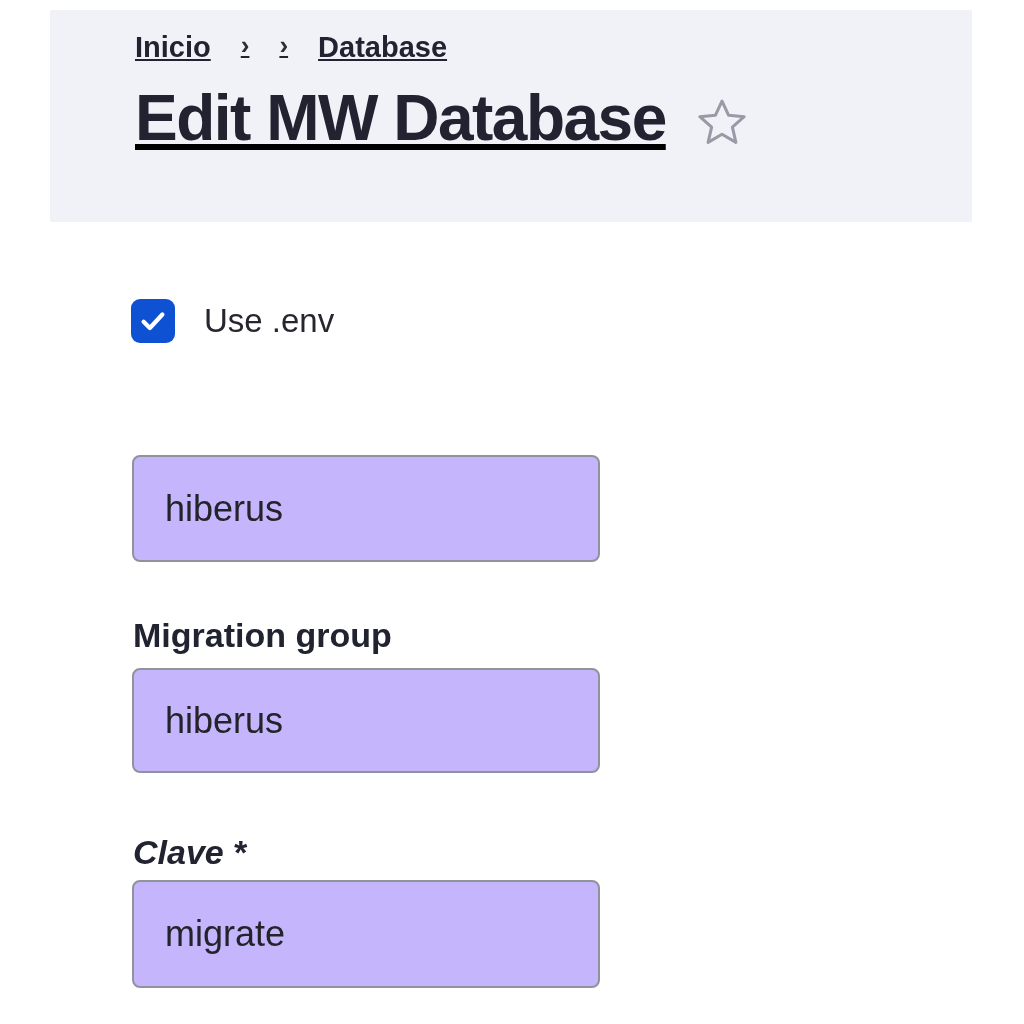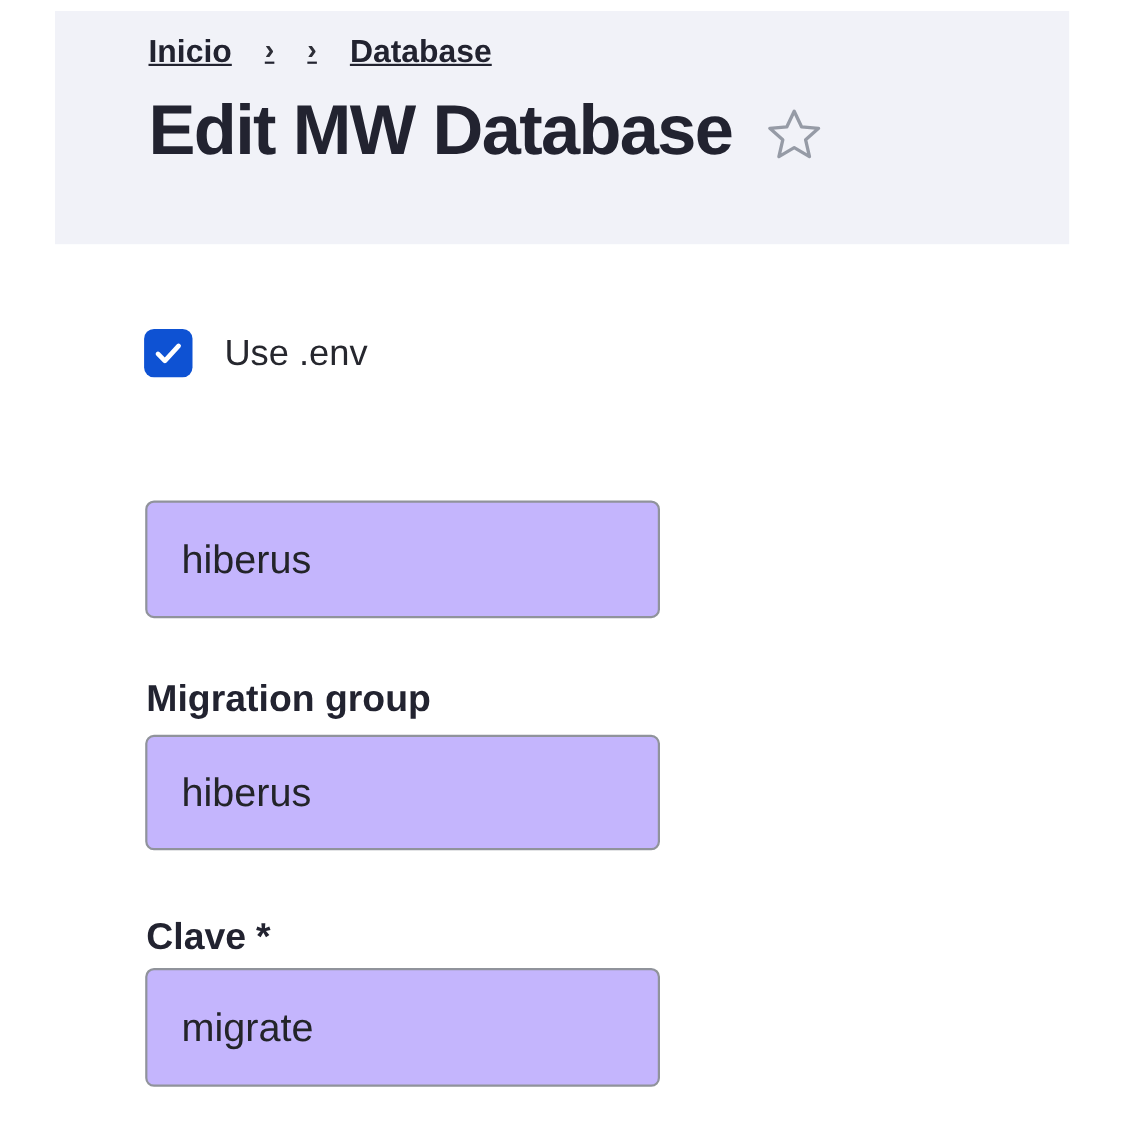--- a/index.html
+++ b/index.html
@@ -47,20 +47,21 @@
     color: #2e2f38;
     transform: translateY(-2px);
   }
   .title-row {
     position: absolute;
     left: 85px;
     top: 68px;
     display: flex;
     align-items: center;
     gap: 28px;
+    text-decoration: underline;
   }
   .page-title {
     font-size: 64px;
     line-height: 80px;
     font-weight: bold;
     letter-spacing: -1.5px;
     color: #222330;
     white-space: nowrap;
   }
   .star-btn {
@@ -126,21 +127,21 @@
     padding: 0 20px 0 31px;
     font-family: "Liberation Sans", sans-serif;
     font-size: 36px;
     color: #232429;
     outline: none;
   }
   #label-migration-id   { top: 399px; }
   #input-migration-id   { top: 455px; height: 107px; }
   #label-migration-group{ top: 614px; }
   #input-migration-group{ top: 668px; height: 105px; }
-  #label-clave          { top: 831px; }
+  #label-clave          { top: 831px; font-style: italic; }
   #input-clave          { top: 880px; height: 108px; }
 </style>
 </head>
 <body>
 
 <div class="page">
 
   <div class="header-panel">
     <nav class="breadcrumb">
       <span class="crumb">Inicio</span>

